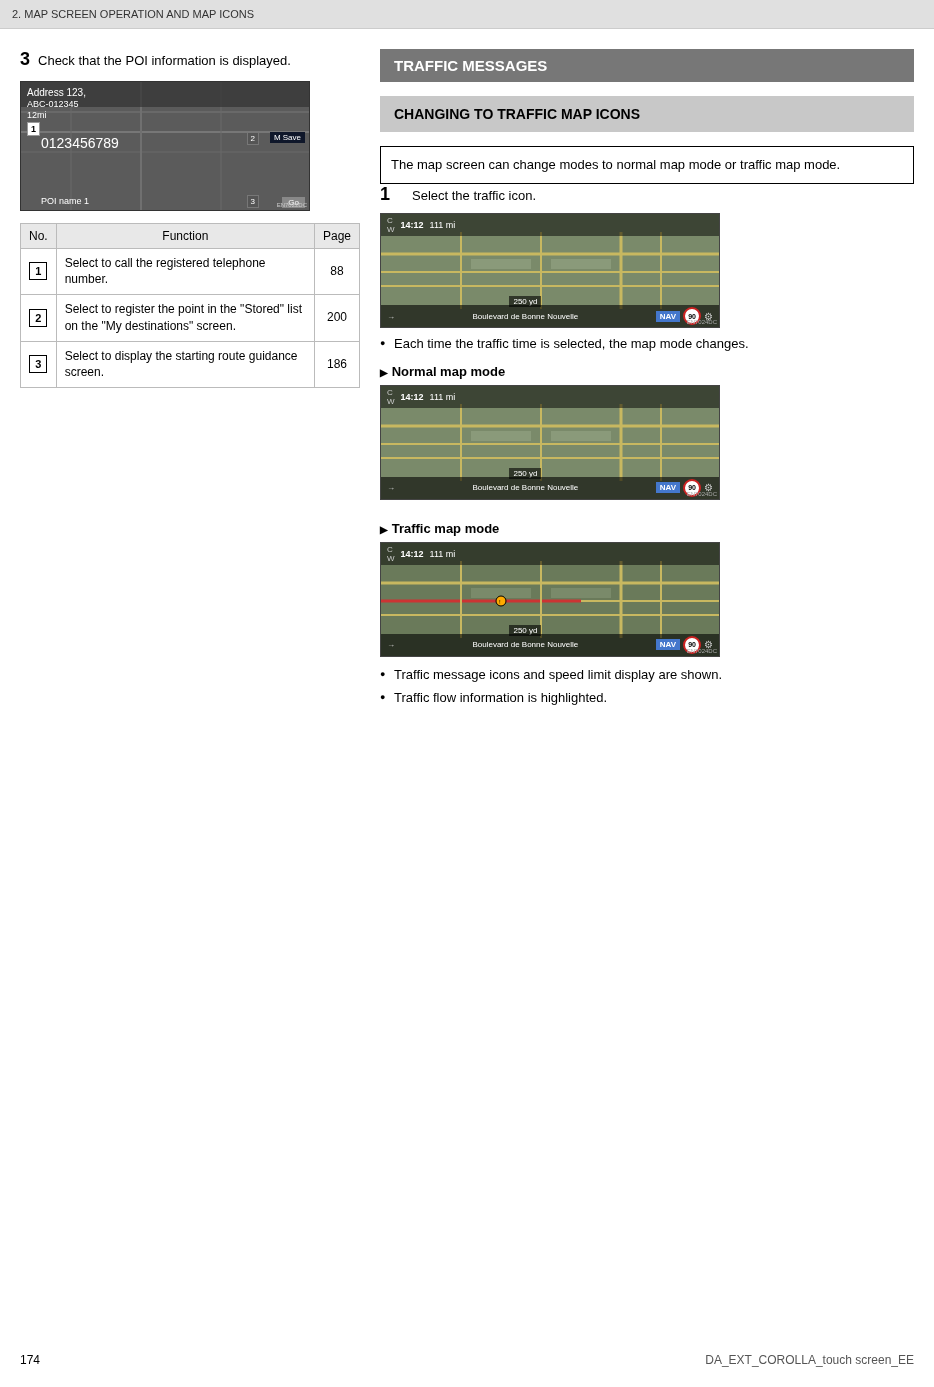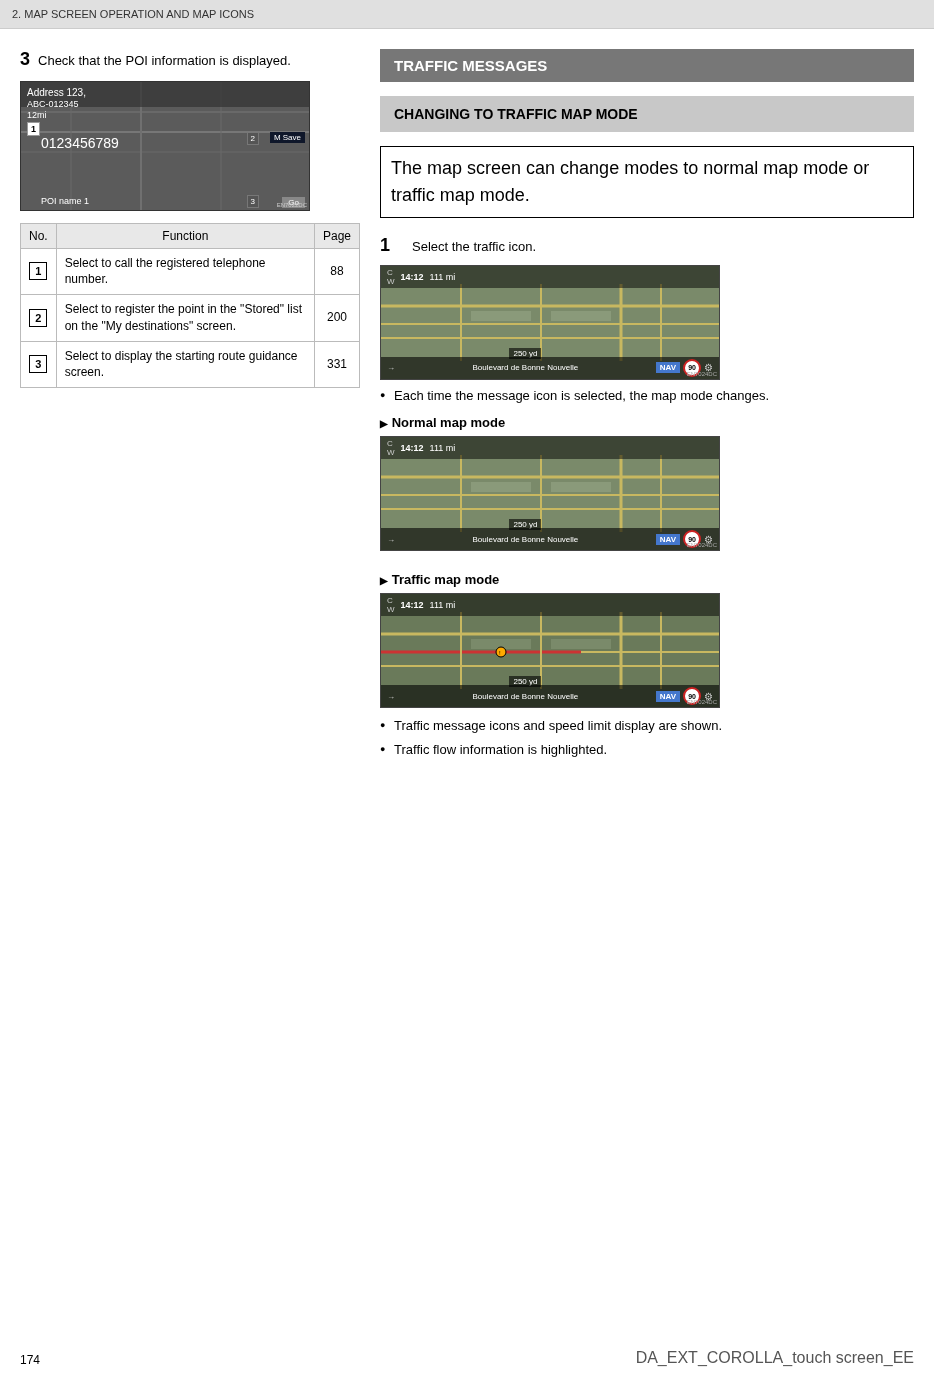--- a/index.html
+++ b/index.html
@@ -115,22 +115,22 @@
       margin-bottom: 14px;
     }
     .subsection-title {
       font-size: 14px;
       font-weight: bold;
       color: #000;
     }
     .info-box {
       border: 1px solid #000;
       padding: 8px 10px;
-      margin-bottom: 17px;
-      font-size: 18px;
+      margin-bottom: 0;
+      font-size: 13px;
       line-height: 1.5;
       background: #fff;
     }
     .step-row {
       display: flex;
       align-items: flex-start;
       margin-bottom: 10px;
     }
     .step-num {
       font-size: 18px;
@@ -216,21 +216,21 @@
       left: 20px;
       right: 20px;
       display: flex;
       justify-content: space-between;
       align-items: flex-end;
     }
     .page-number {
       font-size: 12px;
     }
     .footer-label {
-      font-size: 16px;
+      font-size: 12px;
       color: #555;
     }
   </style>
 </head>
 <body>
 
 <div class="top-bar">
   <span>2. MAP SCREEN OPERATION AND MAP ICONS</span>
 </div>
 
@@ -286,34 +286,34 @@
             <td class="td-center">88</td>
           </tr>
           <tr>
             <td class="td-center"><span class="num-badge">2</span></td>
             <td>Select to register the point in the "Stored" list on the "My destinations" screen.</td>
             <td class="td-center">200</td>
           </tr>
           <tr>
             <td class="td-center"><span class="num-badge">3</span></td>
             <td>Select to display the starting route guidance screen.</td>
-            <td class="td-center">331</td>
+            <td class="td-center">186</td>
           </tr>
         </tbody>
     </table>
   </div>
 
   <div class="right-col">
 
     <div class="section-header">
       <span>TRAFFIC MESSAGES</span>
     </div>
 
     <div class="subsection-box">
-      <span class="subsection-title">CHANGING TO TRAFFIC MAP MODE</span>
+      <span class="subsection-title">CHANGING TO TRAFFIC MAP ICONS</span>
     </div>
 
     <div class="info-box">
       <span>The map screen can change modes to normal map mode or traffic map mode.</span>
     </div>
 
     <div class="step-row" style="margin-bottom:8px;">
       <span class="step-num">1</span>
       <span class="step-text">Select the traffic icon.</span>
     </div>
@@ -348,21 +348,21 @@
             <span>90</span>
           </div>
           <span style="color:#ccc;font-size:10px;">⚙</span>
         </div>
       </div>
       <div style="position:absolute;bottom:2px;right:2px;color:#aaa;font-size:6px;">EN7024DC</div>
     </div>
 
     <ul class="bullet-list">
       <li>
-        <span>Each time the message icon is selected, the map mode changes.</span>
+        <span>Each time the traffic time is selected, the map mode changes.</span>
       </li>
     </ul>
 
     <div class="arrow-item">
       <span>Normal map mode</span>
     </div>
 
     <div class="map-screen">
       <svg style="position:absolute;top:0;left:0;width:100%;height:100%;">
         <rect width="100%" height="100%" fill="#7a8a6a"></rect>

